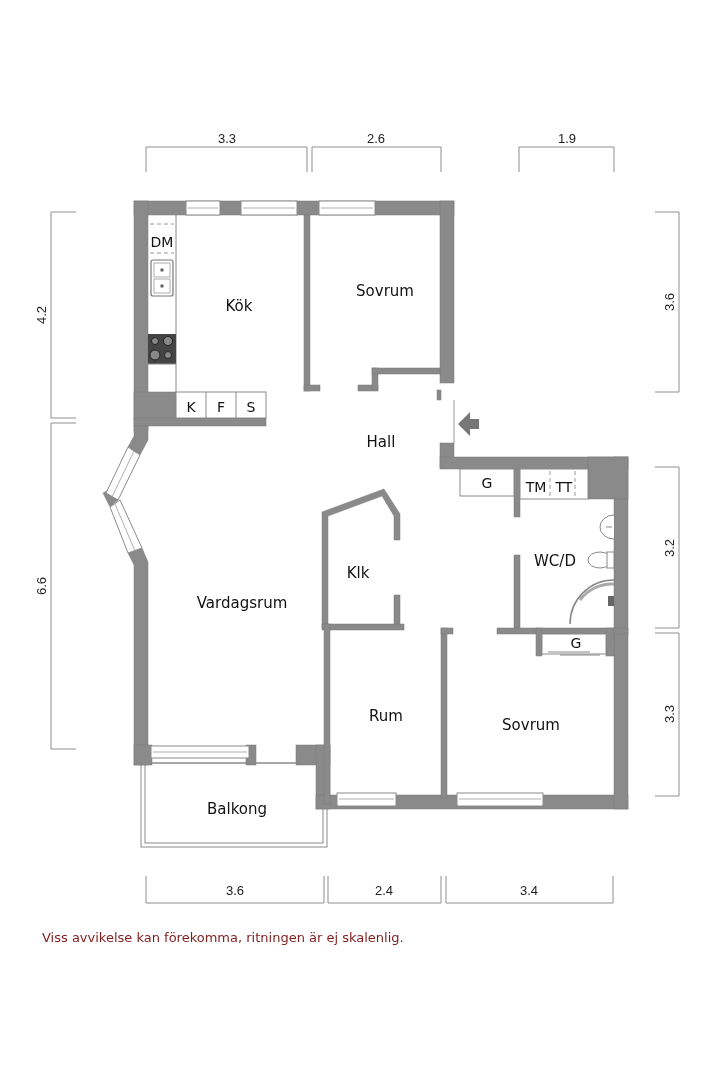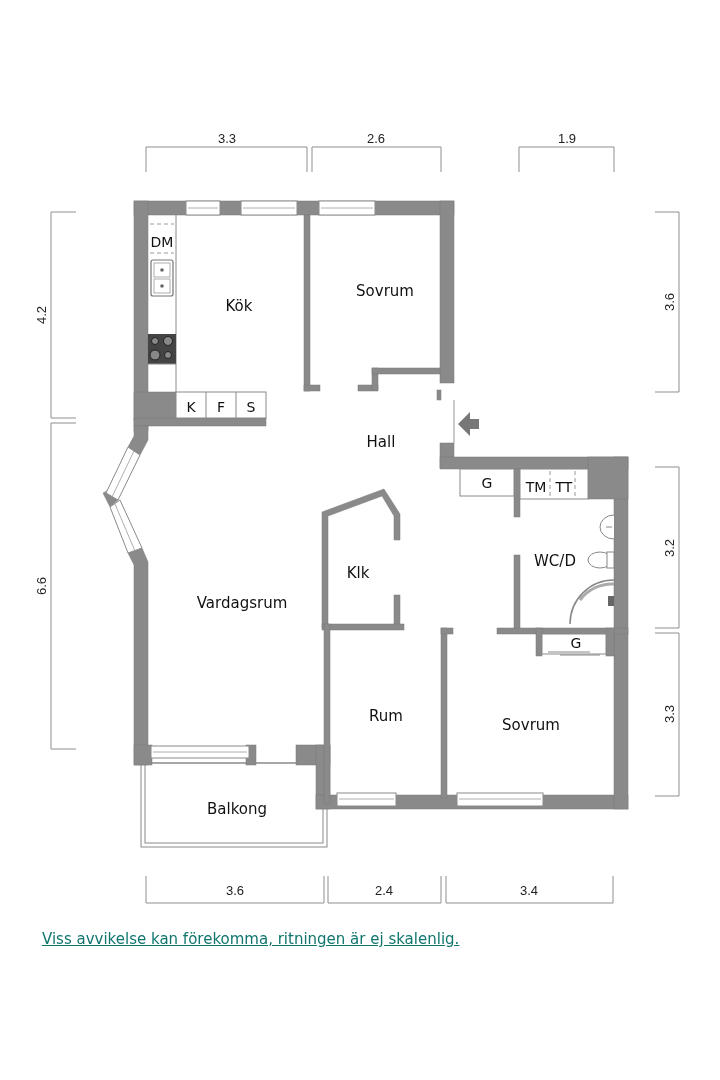--- a/index.html
+++ b/index.html
@@ -7,21 +7,21 @@
   svg { position:absolute; left:0; top:0; }
   .wall { fill:#8a8a8a; stroke:#7a7a7a; stroke-width:0.5; }
   .dim { stroke:#8f8f8f; stroke-width:1; fill:none; }
   .dimtxt { font-family:"Liberation Sans", sans-serif; font-size:13px; fill:#222; }
   .room { font-family:"DejaVu Sans", sans-serif; font-size:15px; fill:#111; }
   .small { font-family:"DejaVu Sans", sans-serif; font-size:14px; fill:#111; }
   .win { fill:#ffffff; stroke:#8a8a8a; stroke-width:1; }
   .winl { stroke:#9a9a9a; stroke-width:0.8; }
   .thin { stroke:#8a8a8a; stroke-width:1; fill:#fff; }
   .dash { stroke:#9a9a9a; stroke-width:1; stroke-dasharray:4 3; fill:none; }
-  .note { position:absolute; left:42px; top:930px; font-family:"DejaVu Sans", sans-serif; font-size:15px; color:#0f766e;text-decoration:underline; }
+  .note { position:absolute; left:42px; top:930px; font-family:"DejaVu Sans", sans-serif; font-size:13px; color:#7f1d1d; }
 </style>
 </head>
 <body>
 
 <svg width="720" height="1080" viewBox="0 0 720 1080">
 
   <g>
 
     <line class="dim" x1="146" y1="147" x2="307" y2="147"></line>
     <line class="dim" x1="312" y1="147" x2="441" y2="147"></line>

